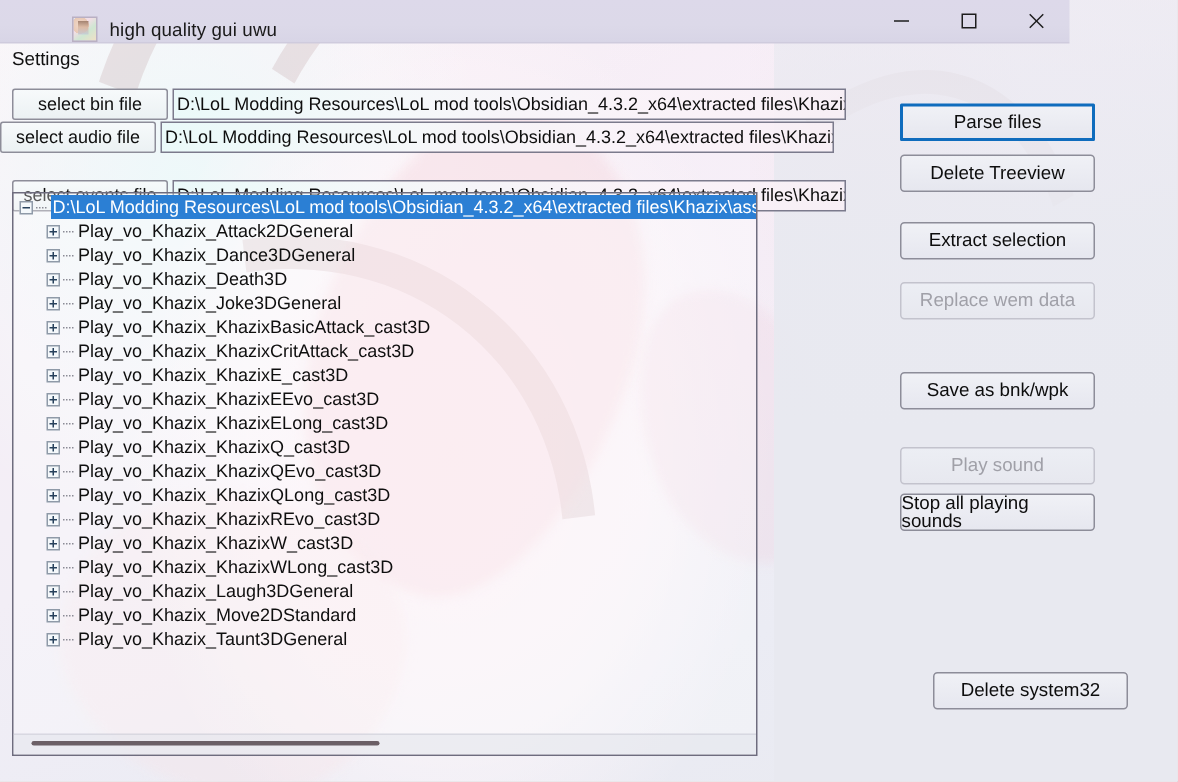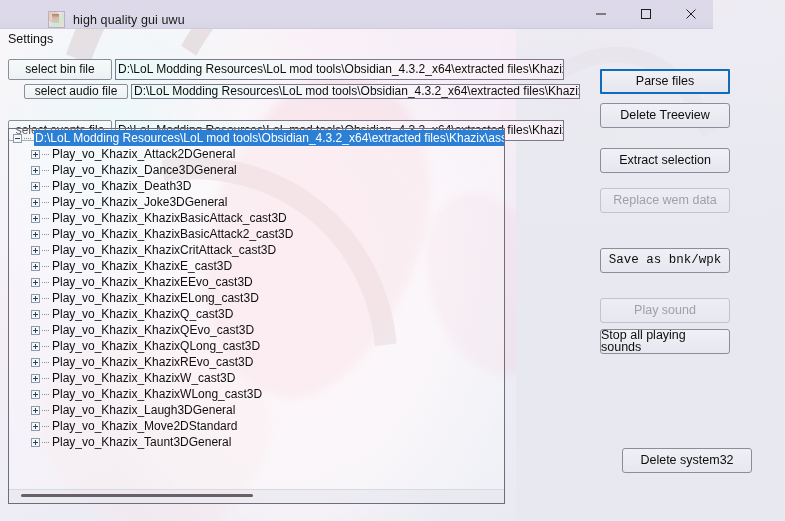--- a/index.html
+++ b/index.html
@@ -118,21 +118,21 @@
 
   
   .filerow {
     position: absolute;
     height: 21px;
     display: flex;
     align-items: stretch;
     z-index: 10;
   }
   .fr1 { left: 8px; top: 59px; }
-  .fr2 { left: 24px; top: 81px; align-items: center; }
+  .fr2 { left: 0; top: 81px; }
   .fr3 { left: 8px; top: 120px; }
 
   .pickbtn {
     width: 104px;
     border: 1px solid #8d8d99;
     border-radius: 2px;
     background: linear-gradient(180deg, rgba(247,250,251,0.93) 0%, rgba(235,241,243,0.93) 100%);
     font-family: "Liberation Sans", sans-serif;
     font-size: 12px;
     color: #101010;
@@ -353,25 +353,20 @@
             <span class="tlabel">Play_vo_Khazix_Joke3DGeneral</span>
           </div>
           <div class="tnode child">
             <div class="expander plus"></div>
             <div class="dots"></div>
             <span class="tlabel">Play_vo_Khazix_KhazixBasicAttack_cast3D</span>
           </div>
           <div class="tnode child">
             <div class="expander plus"></div>
             <div class="dots"></div>
-            <span class="tlabel">Play_vo_Khazix_KhazixBasicAttack2_cast3D</span>
-          </div>
-          <div class="tnode child">
-            <div class="expander plus"></div>
-            <div class="dots"></div>
             <span class="tlabel">Play_vo_Khazix_KhazixCritAttack_cast3D</span>
           </div>
           <div class="tnode child">
             <div class="expander plus"></div>
             <div class="dots"></div>
             <span class="tlabel">Play_vo_Khazix_KhazixE_cast3D</span>
           </div>
           <div class="tnode child">
             <div class="expander plus"></div>
             <div class="dots"></div>
@@ -432,18 +427,18 @@
 
     <div class="hscroll">
       <div class="thumb"></div>
     </div>
   </div>
 
   <div class="actbtn focused" style="left:600px; top:69px;">Parse files</div>
   <div class="actbtn" style="left:600px; top:103px;">Delete Treeview</div>
   <div class="actbtn" style="left:600px; top:148px;">Extract selection</div>
   <div class="actbtn disabled" style="left:600px; top:188px;">Replace wem data</div>
-  <div class="actbtn" style="left:600px; top:248px;font-family:Liberation Mono, monospace;">Save as bnk/wpk</div>
+  <div class="actbtn" style="left:600px; top:248px;">Save as bnk/wpk</div>
   <div class="actbtn disabled" style="left:600px; top:298px;">Play sound</div>
   <div class="actbtn" style="left:600px; top:329px;">Stop all playing sounds</div>
   <div class="actbtn" style="left:622px; top:448px;">Delete system32</div>
 
 </div>
 
 </body></html>

